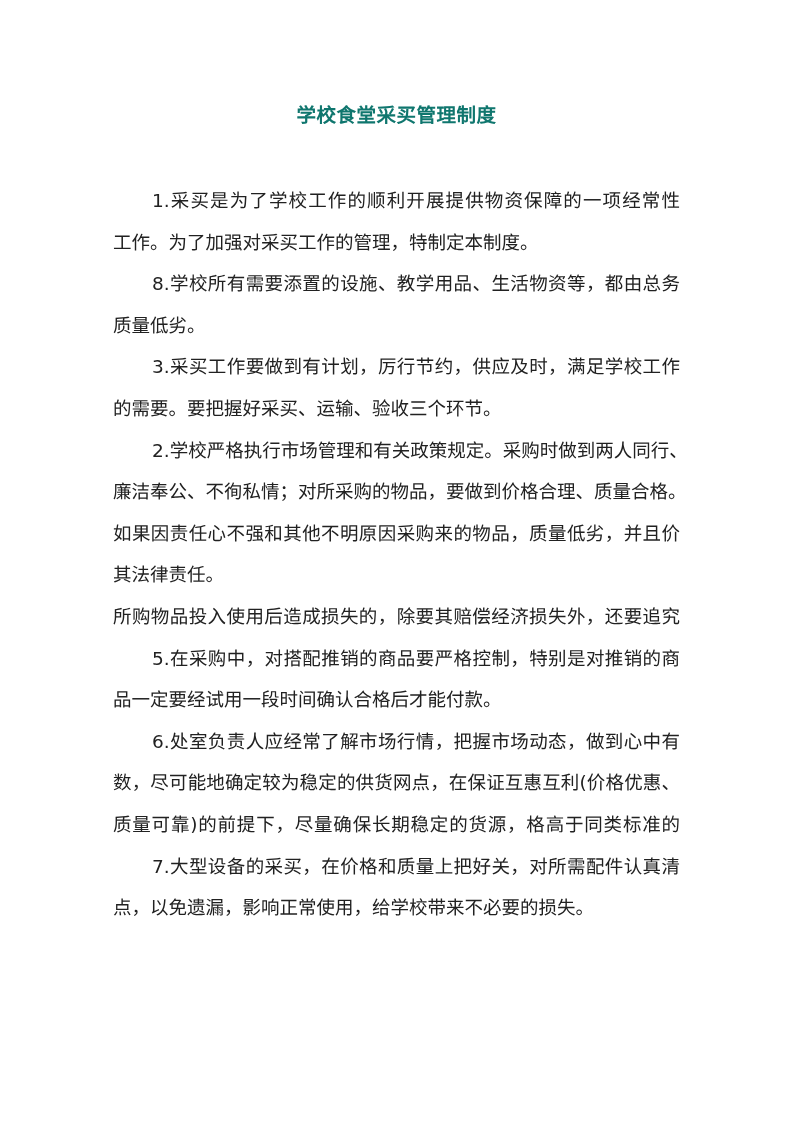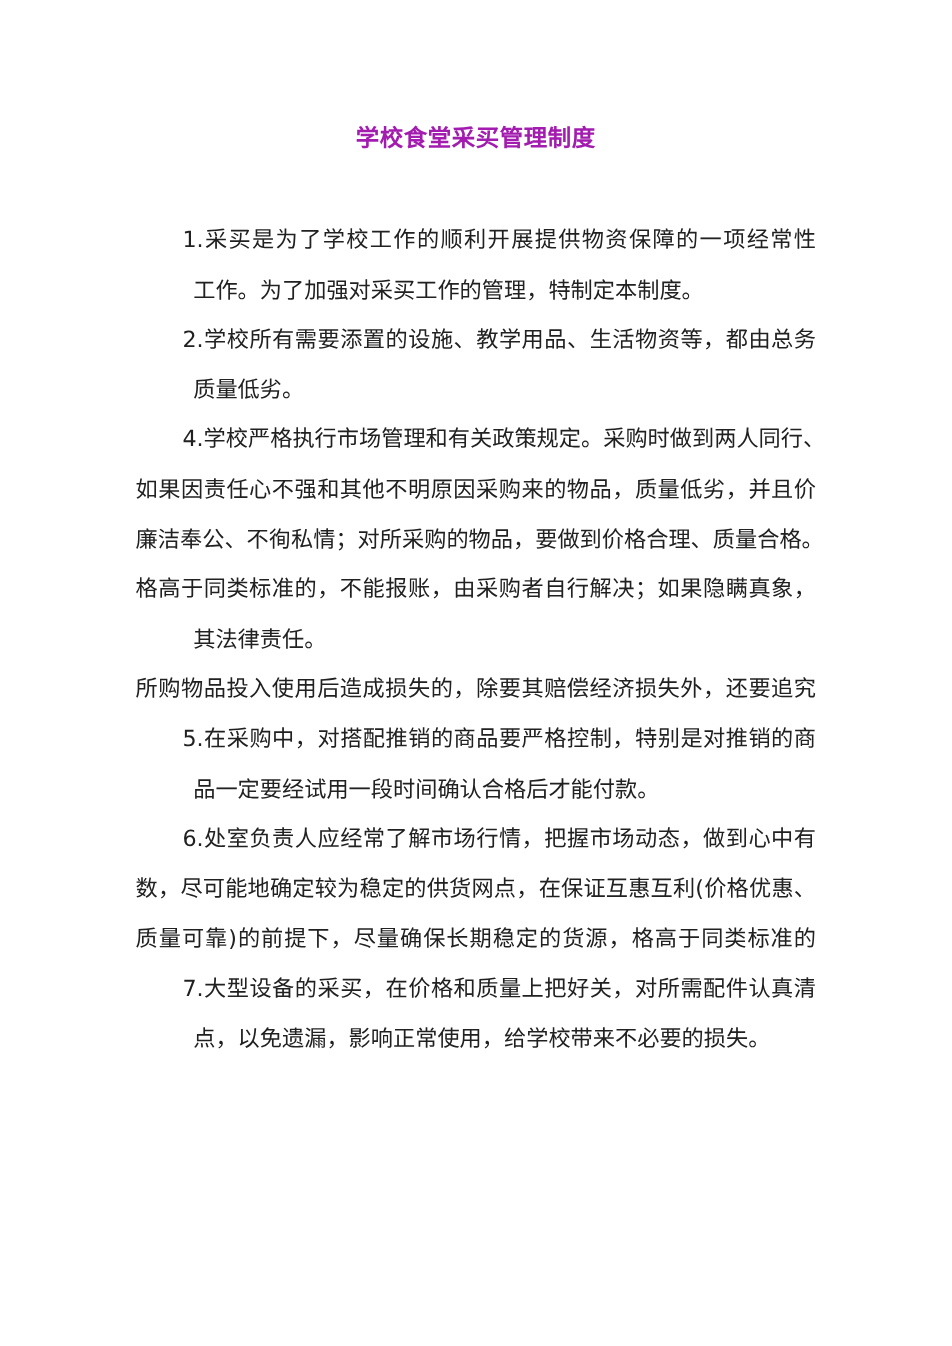--- a/index.html
+++ b/index.html
@@ -18,21 +18,21 @@
     font-family: "DejaVu Sans", "Liberation Sans", sans-serif;
     color: #212121;
     overflow: hidden;
   }
   .doc-title {
     margin: 0 0 43px 0;
     font-size: 19.5px;
     font-weight: 700;
     line-height: 42px;
     text-align: center;
-    color: #a21caf;
+    color: #0f766e;
     letter-spacing: 0.5px;
   }
   .para {
     margin: 0;
     padding: 0;
   }
   .line {
     font-size: 18.5px;
     line-height: 41.6px;
     height: 41.6px;
@@ -40,46 +40,48 @@
     text-align: justify;
     text-align-last: justify;
     text-justify: inter-character;
     overflow: hidden;
   }
   .line.first {
     text-indent: 39px;
   }
   .line.plast {
     text-align-last: left;
-    margin-left: 48px;
   }
 </style>
 </head>
 <body>
 
 <div class="page">
 
   <h1 class="doc-title">学校食堂采买管理制度</h1>
 
   <div class="para">
     <div class="line first">1.采买是为了学校工作的顺利开展提供物资保障的一项经常性</div>
     <div class="line plast">工作。为了加强对采买工作的管理，特制定本制度。</div>
   </div>
 
   <div class="para">
-    <div class="line first">2.学校所有需要添置的设施、教学用品、生活物资等，都由总务</div>
+    <div class="line first">8.学校所有需要添置的设施、教学用品、生活物资等，都由总务</div>
     <div class="line plast">质量低劣。</div>
   </div>
 
+  <div class="para">
+    <div class="line first">3.采买工作要做到有计划，厉行节约，供应及时，满足学校工作</div>
+    <div class="line plast">的需要。要把握好采买、运输、验收三个环节。</div>
+  </div>
 
   <div class="para">
-    <div class="line first">4.学校严格执行市场管理和有关政策规定。采购时做到两人同行、</div>
+    <div class="line first">2.学校严格执行市场管理和有关政策规定。采购时做到两人同行、</div>
+    <div class="line">廉洁奉公、不徇私情；对所采购的物品，要做到价格合理、质量合格。</div>
     <div class="line">如果因责任心不强和其他不明原因采购来的物品，质量低劣，并且价</div>
-    <div class="line">廉洁奉公、不徇私情；对所采购的物品，要做到价格合理、质量合格。</div>
-    <div class="line">格高于同类标准的，不能报账，由采购者自行解决；如果隐瞒真象，</div>
     <div class="line plast">其法律责任。</div>
     <div class="line">所购物品投入使用后造成损失的，除要其赔偿经济损失外，还要追究</div>
   </div>
 
   <div class="para">
     <div class="line first">5.在采购中，对搭配推销的商品要严格控制，特别是对推销的商</div>
     <div class="line plast">品一定要经试用一段时间确认合格后才能付款。</div>
   </div>
 
   <div class="para">

